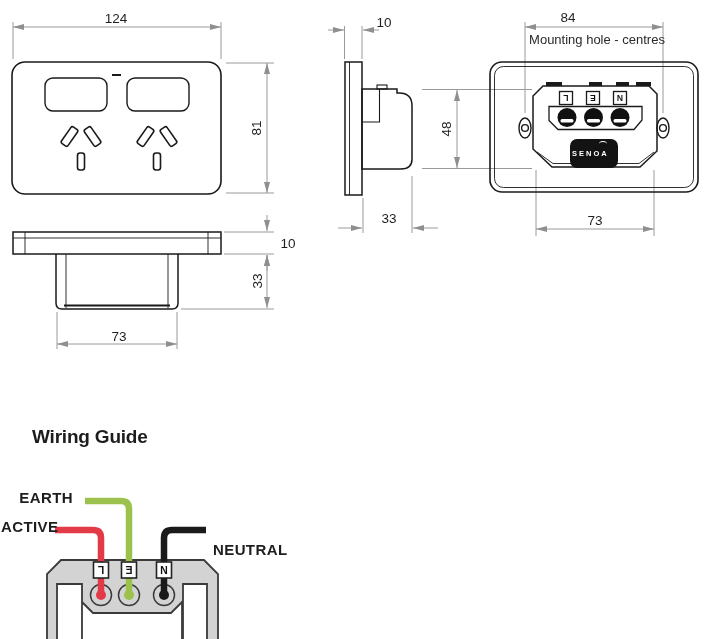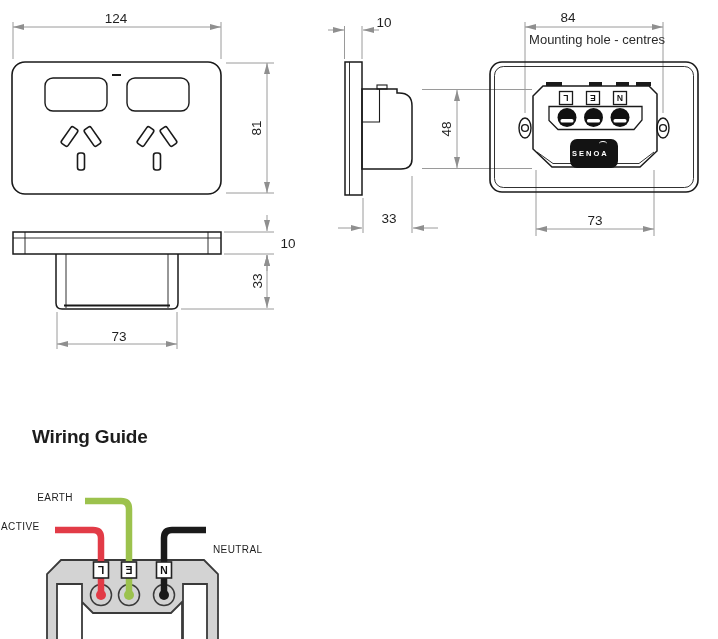--- a/index.html
+++ b/index.html
@@ -4,21 +4,21 @@
 <style>
   html,body{margin:0;padding:0;background:#fff;}
   .canvas{position:relative;width:718px;height:639px;background:#fff;overflow:hidden;
           font-family:"Liberation Sans",sans-serif;}
   svg{position:absolute;left:0;top:0;}
   .t{position:absolute;white-space:nowrap;color:#1f1f1f;}
   .dim{font-size:13.5px;transform:translate(-50%,-50%);}
   .dimv{font-size:13.5px;transform:translate(-50%,-50%) rotate(-90deg);}
   .note{font-size:13px;transform:translate(-50%,-50%);color:#2a2a2a;}
   .heading{font-size:19px;font-weight:700;color:#1d1d1d;transform:translate(0,-50%);letter-spacing:-0.2px;}
-  .wirelabel{font-size:10px;font-weight:400;letter-spacing:0.4px;color:#1d1d1d;transform:translate(0,-50%);}
+  .wirelabel{font-size:15px;font-weight:700;letter-spacing:0.4px;color:#1d1d1d;transform:translate(0,-50%);}
   .wirelabel.right-anchor{transform:translate(-100%,-50%);}
   .termletter{font-size:8.5px;font-weight:700;color:#111;transform:translate(-50%,-50%) rotate(180deg);}
   .termletter.big{font-size:10.5px;}
   .badge{position:absolute;left:570px;top:139px;width:48px;height:29px;background:#131313;
          border-radius:7px;display:flex;align-items:center;justify-content:flex-start;}
   .badge span{color:#fff;font-size:7.5px;font-weight:700;letter-spacing:2px;padding-left:2px;}
   .badge .accent{position:absolute;left:29px;top:2px;width:8px;height:5px;padding:0;
          border-top:1.4px solid #fff;border-radius:50% 50% 0 0;}
 </style>
 </head>

